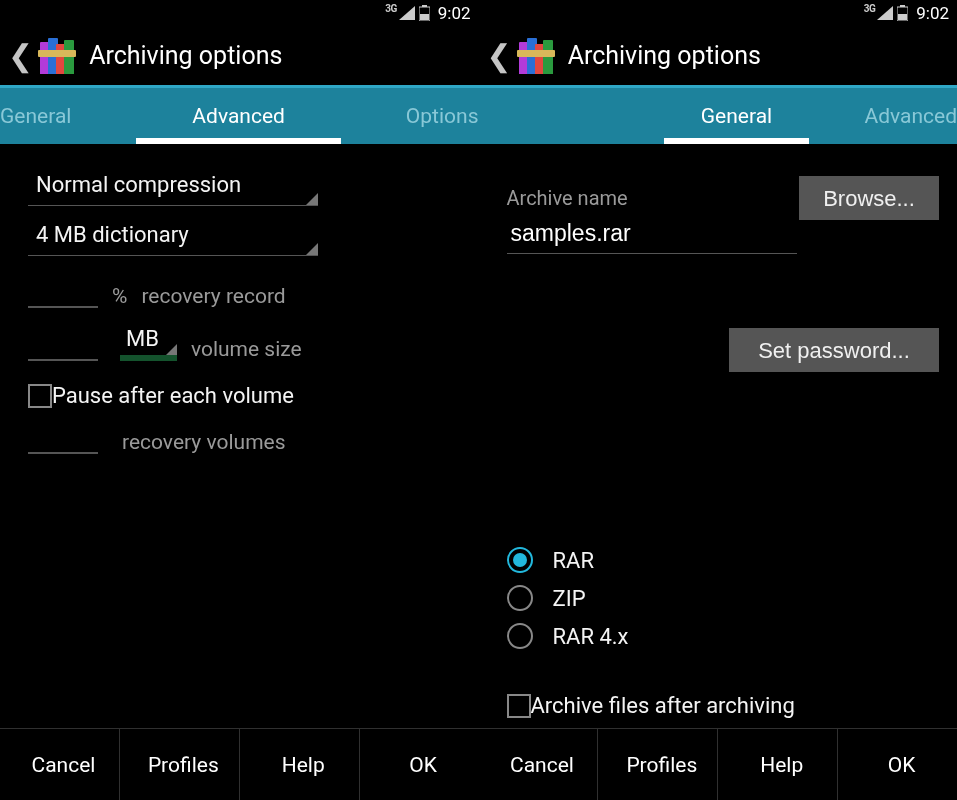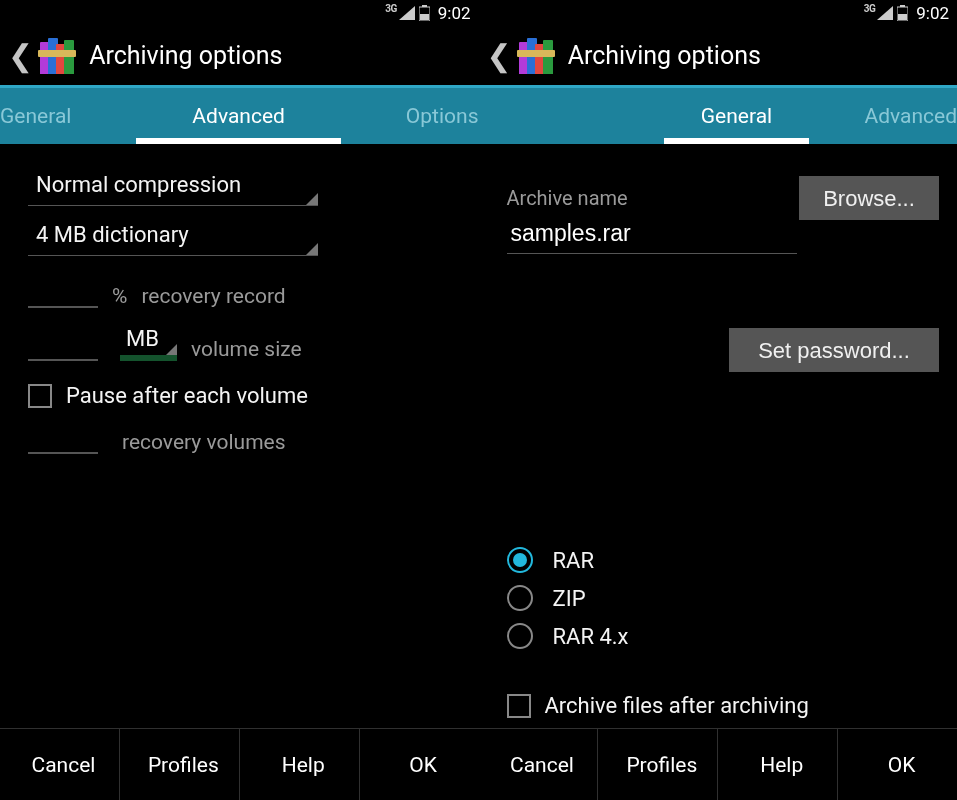--- a/index.html
+++ b/index.html
@@ -161,21 +161,20 @@
     border-style: solid;
     border-width: 0 0 11px 11px;
     border-color: transparent transparent #777 transparent;
   }
   .muted { color: #9a9a9a; font-size: 21px; }
 
   
   .chk-row {
     display: flex;
     align-items: center;
-    gap: 14px;
     margin-top: 22px;
   }
   .chk {
     width: 24px; height: 24px;
     border: 2px solid #888;
     background: transparent;
     flex-shrink: 0;
   }
 
   

